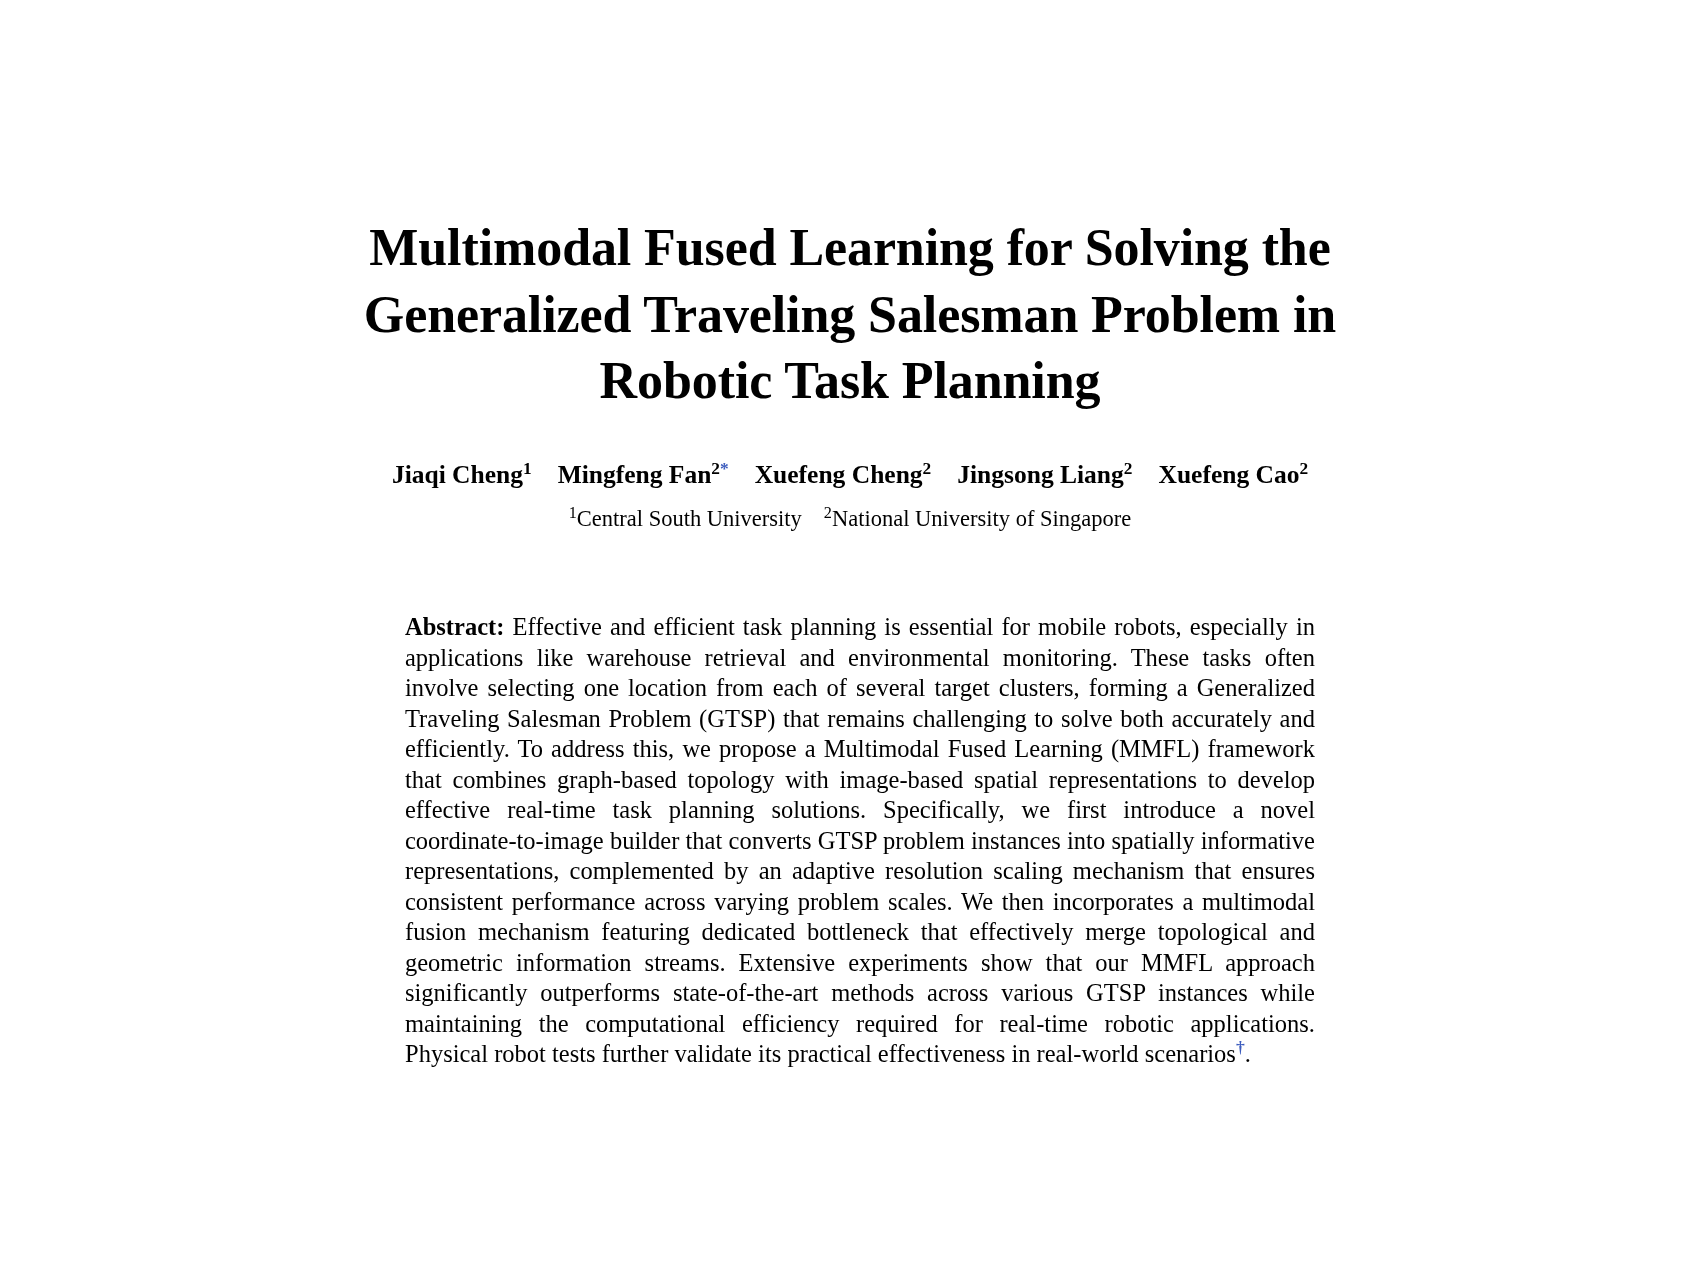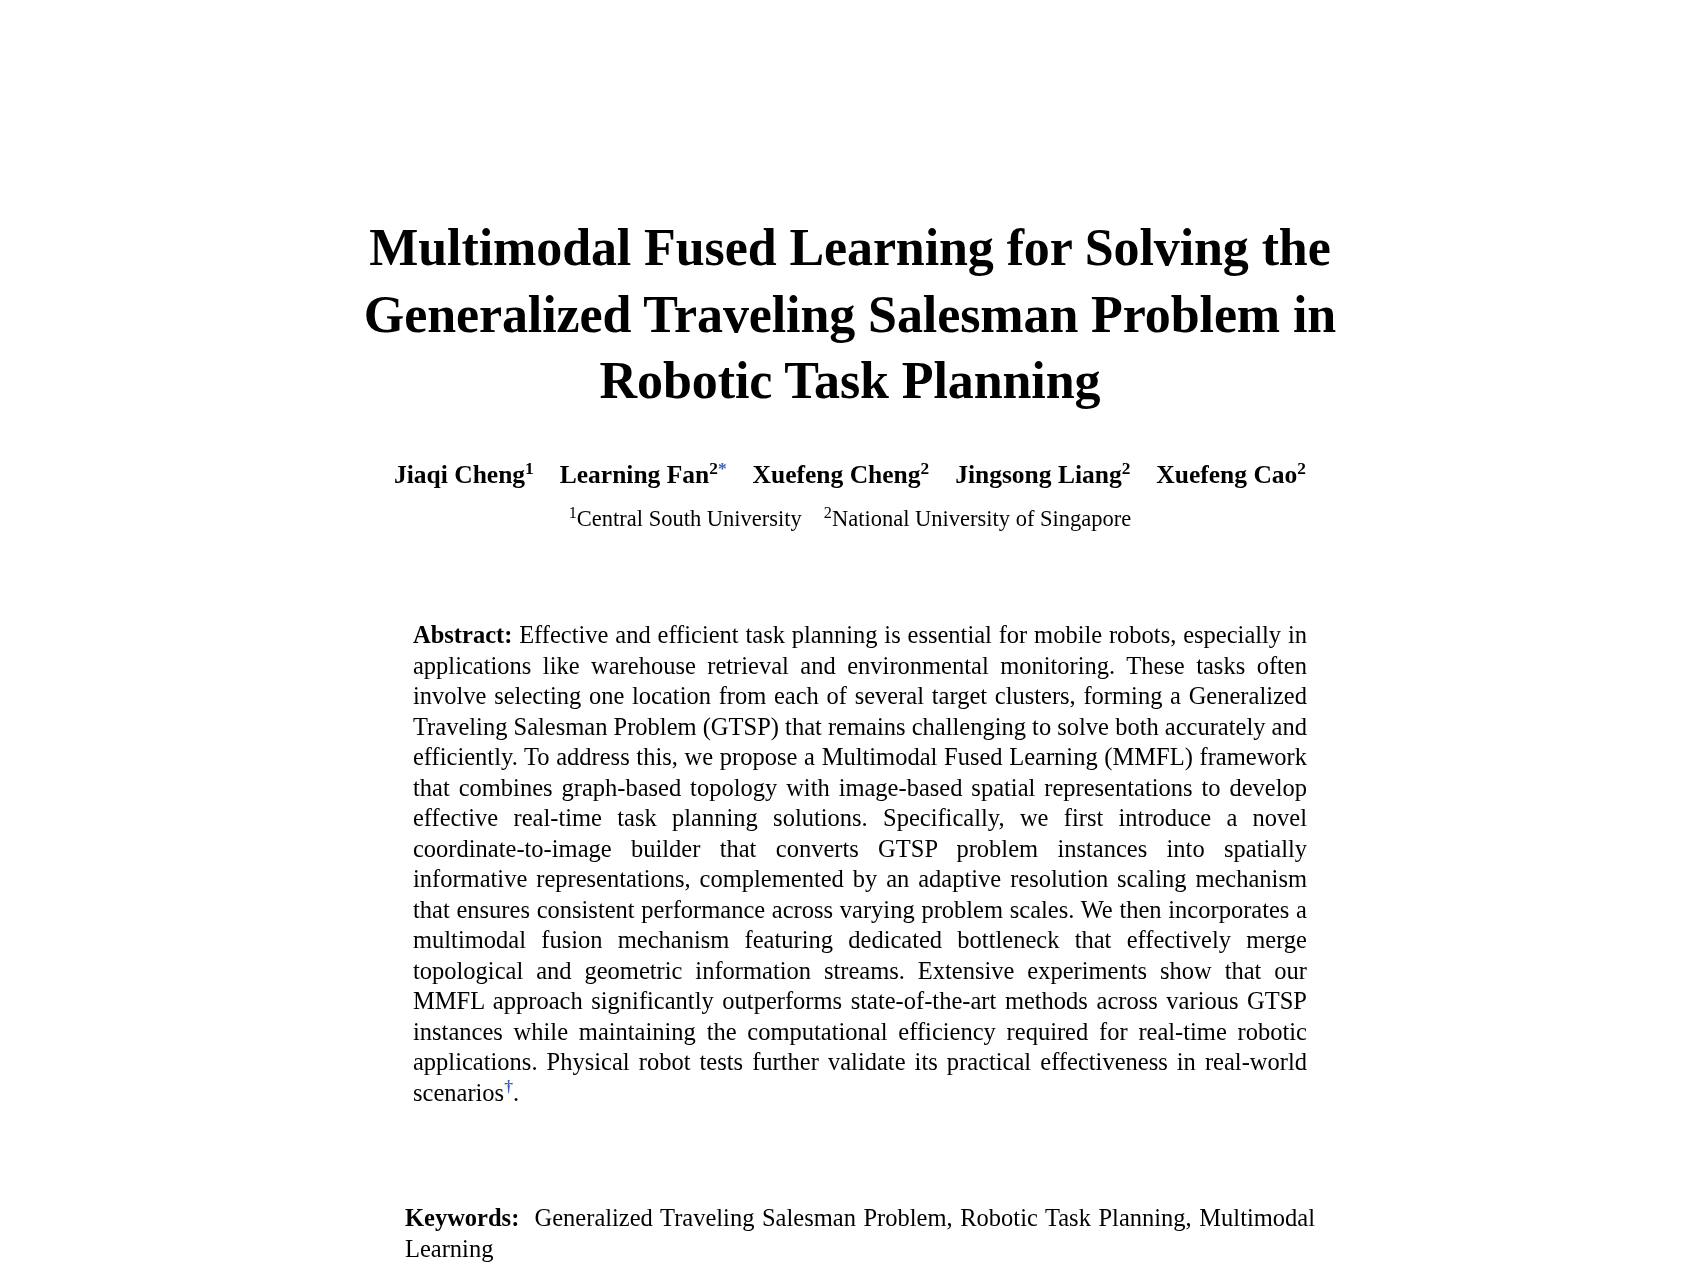--- a/index.html
+++ b/index.html
@@ -89,21 +89,21 @@
     position: absolute;
     left: 405px;
     top: 612px;
     width: 910px;
     font-size: 24.5px;
     line-height: 1.245;
     text-align: justify;
     text-justify: inter-word;
   }
   .abstract-block p {
-    margin: 8px;
+    margin: 0;
   }
   .lead {
     font-weight: bold;
   }
   .keywords {
     position: absolute;
     left: 405px;
     top: 1203px;
     width: 910px;
     font-size: 24.5px;
@@ -117,29 +117,26 @@
 </head>
 <body>
 
 <div class="page">
   <div class="content">
 
     <h1 class="title">Multimodal Fused Learning for Solving the Generalized Traveling Salesman Problem in Robotic Task Planning</h1>
 
     <div class="authors">
       <div class="line1">
-        <span class="author"><span>Jiaqi Cheng</span><sup>1</sup></span><span class="author"><span>Learning Fan</span><sup>2</sup><sup class="star">*</sup></span><span class="author"><span>Xuefeng Cheng</span><sup>2</sup></span><span class="author"><span>Jingsong Liang</span><sup>2</sup></span><span class="author"><span>Xuefeng Cao</span><sup>2</sup></span>
+        <span class="author"><span>Jiaqi Cheng</span><sup>1</sup></span><span class="author"><span>Mingfeng Fan</span><sup>2</sup><sup class="star">*</sup></span><span class="author"><span>Xuefeng Cheng</span><sup>2</sup></span><span class="author"><span>Jingsong Liang</span><sup>2</sup></span><span class="author"><span>Xuefeng Cao</span><sup>2</sup></span>
       </div>
       <div class="affil">
         <span><sup>1</sup><span>Central South University</span></span><span class="affil-sep"></span><span><sup>2</sup><span>National University of Singapore</span></span>
       </div>
     </div>
 
     <div class="abstract-block">
       <p><span class="lead">Abstract:</span> <span>Effective and efficient task planning is essential for mobile robots, especially in applications like warehouse retrieval and environmental monitoring. These tasks often involve selecting one location from each of several target clusters, forming a Generalized Traveling Salesman Problem (GTSP) that remains challenging to solve both accurately and efficiently. To address this, we propose a Multimodal Fused Learning (MMFL) framework that combines graph-based topology with image-based spatial representations to develop effective real-time task planning solutions. Specifically, we first introduce a novel coordinate-to-image builder that converts GTSP problem instances into spatially informative representations, complemented by an adaptive resolution scaling mechanism that ensures consistent performance across varying problem scales. We then incorporates a multimodal fusion mechanism featuring dedicated bottleneck that effectively merge topological and geometric information streams. Extensive experiments show that our MMFL approach significantly outperforms state-of-the-art methods across various GTSP instances while maintaining the computational efficiency required for real-time robotic applications. Physical robot tests further validate its practical effectiveness in real-world scenarios</span><sup class="dagger">†</sup><span>.</span></p>
     </div>
 
-    <div class="keywords">
-      <span class="lead">Keywords:</span>&nbsp; <span class="kw-text">Generalized Traveling Salesman Problem, Robotic Task Planning, Multimodal Learning</span>
-    </div>
 
   </div>
 </div>
 
 </body></html>

